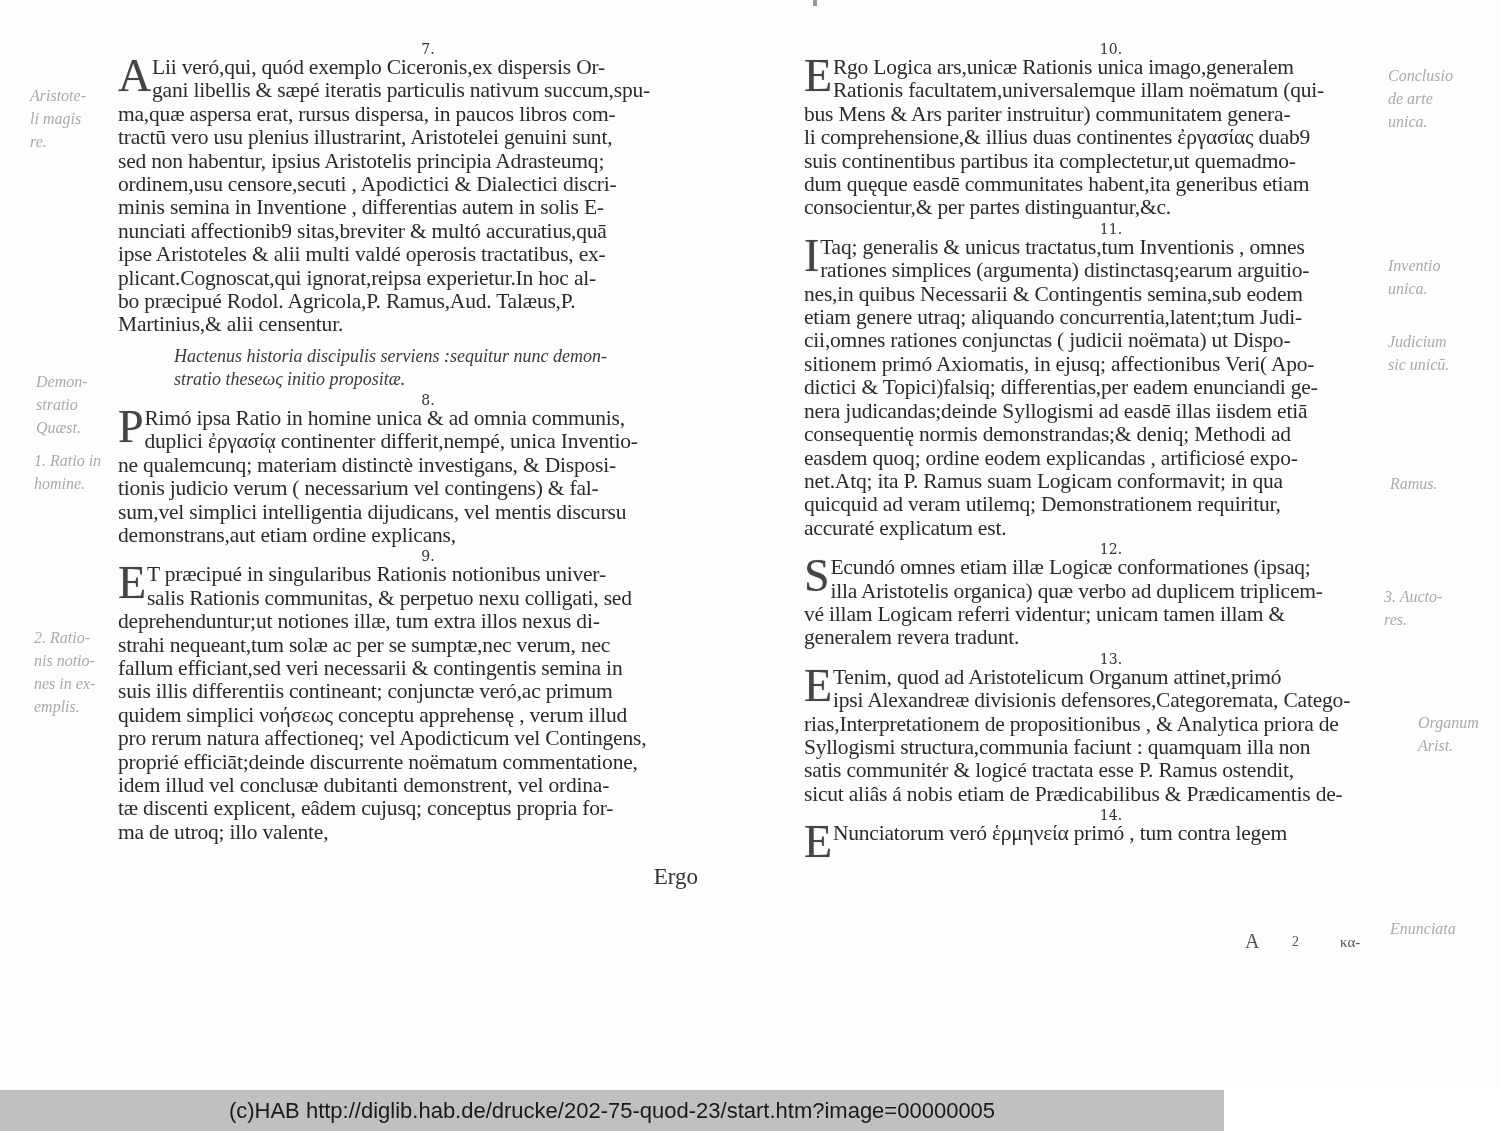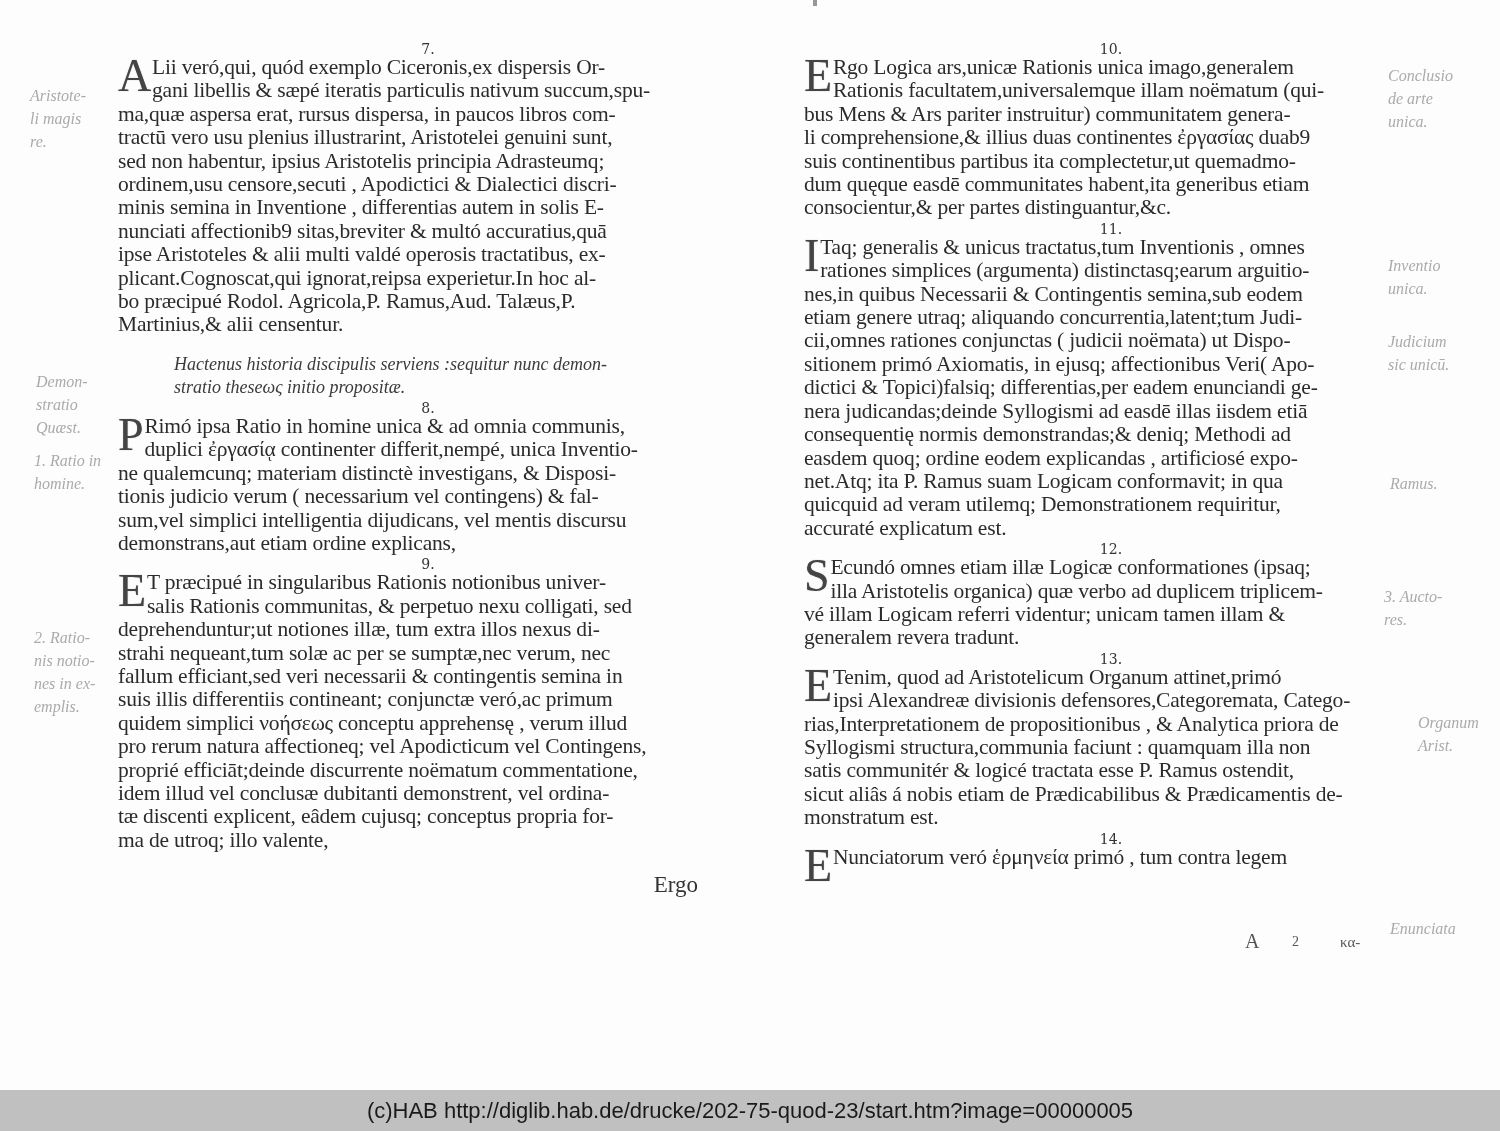--- a/index.html
+++ b/index.html
@@ -23,30 +23,30 @@
       font-size: 21.5px; line-height: 23.4px; color: #2b2b2b;
       text-align: justify; letter-spacing: -0.2px;
     }
     .para .line { display: block; white-space: nowrap; overflow: hidden; }
     .initial {
       float: left; font-size: 46px; line-height: 36px; margin-right: 1px; margin-top: 2px;
       font-family: "Liberation Serif", serif; color: #444; text-shadow: 0 0 1px #999;
     }
     .note-italic {
       font-family: "Liberation Serif", serif; font-style: italic;
-      font-size: 18px; line-height: 23px; color: #3b3b3b; padding-left: 56px; margin-top: 16px;
+      font-size: 18px; line-height: 23px; color: #3b3b3b; padding-left: 56px; margin-top: 8px;
     }
     .margin-note {
       position: absolute; font-family: "Liberation Serif", serif; font-style: italic;
       font-size: 16px; line-height: 23px; color: #aaaaaa; white-space: pre-line;
     }
     .catchword { font-family: "Liberation Serif", serif; font-size: 23px; color: #333; text-align: right; margin-top: 20px; }
     .signature { font-family: "Liberation Serif", serif; font-size: 20px; color: #555; position: absolute; }
     .footer-bar {
-      position: absolute; left: 0; top: 1090px; width: 1500px; height: 41px;
+      position: absolute; left: 0; top: 1090px; width: 1224px; height: 41px;
       background: #c0c0c0; display: flex; align-items: center; justify-content: center;
     }
     .footer-text { font-family: "Liberation Sans", "DejaVu Sans", sans-serif; font-size: 22px; color: #1a1a1a; }
   </style>
 </head>
 <body>
 
 <div class="scan">
   <div class="gutter-mark"></div>
 
@@ -143,21 +143,20 @@
       </div>
       <div class="para-num">13.</div>
       <div class="para">
         <span class="initial">E</span>
         <span class="line">Tenim,  quod ad Aristotelicum  Organum attinet,primó</span>
         <span class="line">ipsi Alexandreæ divisionis defensores,Categoremata,  Catego-</span>
         <span class="line">rias,Interpretationem de propositionibus  ,  &amp; Analytica priora  de</span>
         <span class="line">Syllogismi structura,communia faciunt  :    quamquam illa non</span>
         <span class="line">satis communitér &amp; logicé tractata esse  P.  Ramus ostendit,</span>
         <span class="line">sicut aliâs á nobis  etiam de Prædicabilibus &amp; Prædicamentis de-</span>
-        <span class="line">monstratum est.</span>
       </div>
       <div class="para-num">14.</div>
       <div class="para">
         <span class="initial">E</span>
         <span class="line">Nunciatorum veró ἑρμηνεία primó  ,  tum contra  legem</span>
       </div>
     </div>
 
   <div class="signature" style="left:1245px; top:930px;">A</div>
   <div class="signature" style="left:1292px; top:934px; font-size:14px;">2</div>

